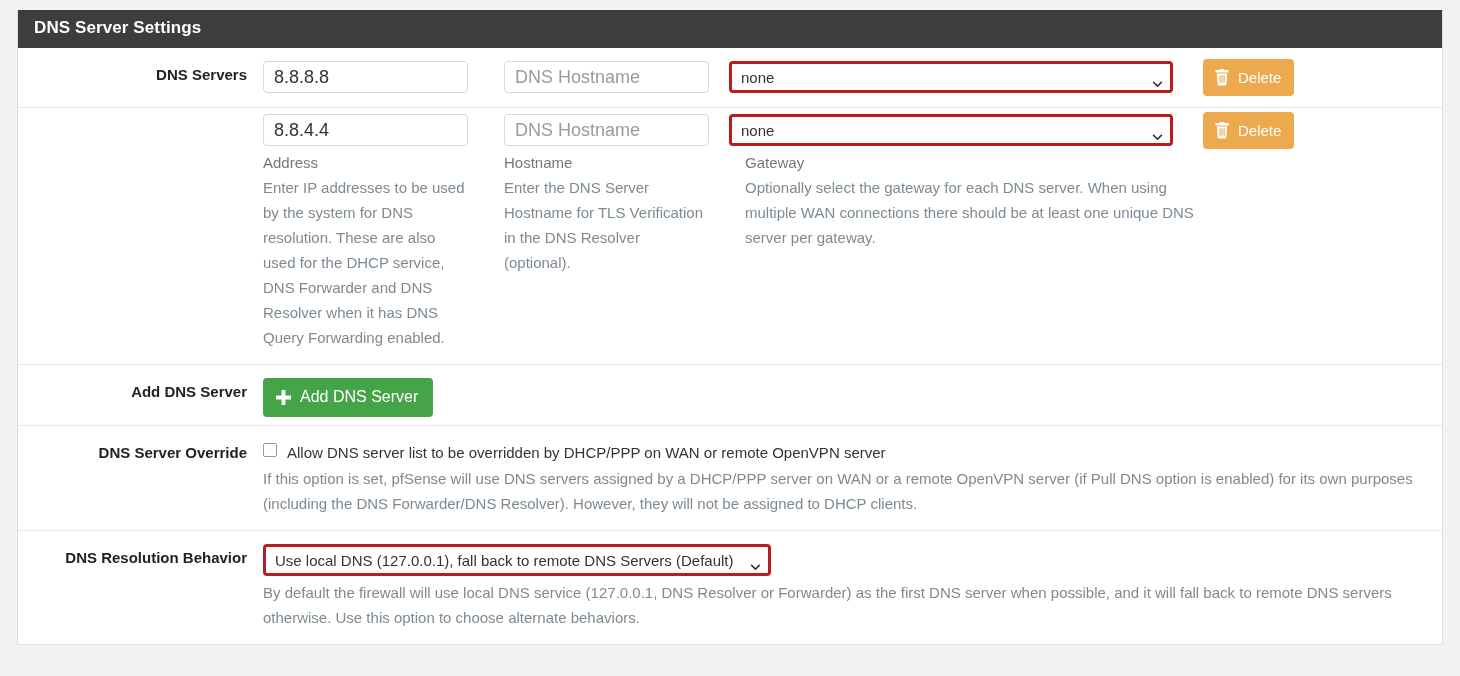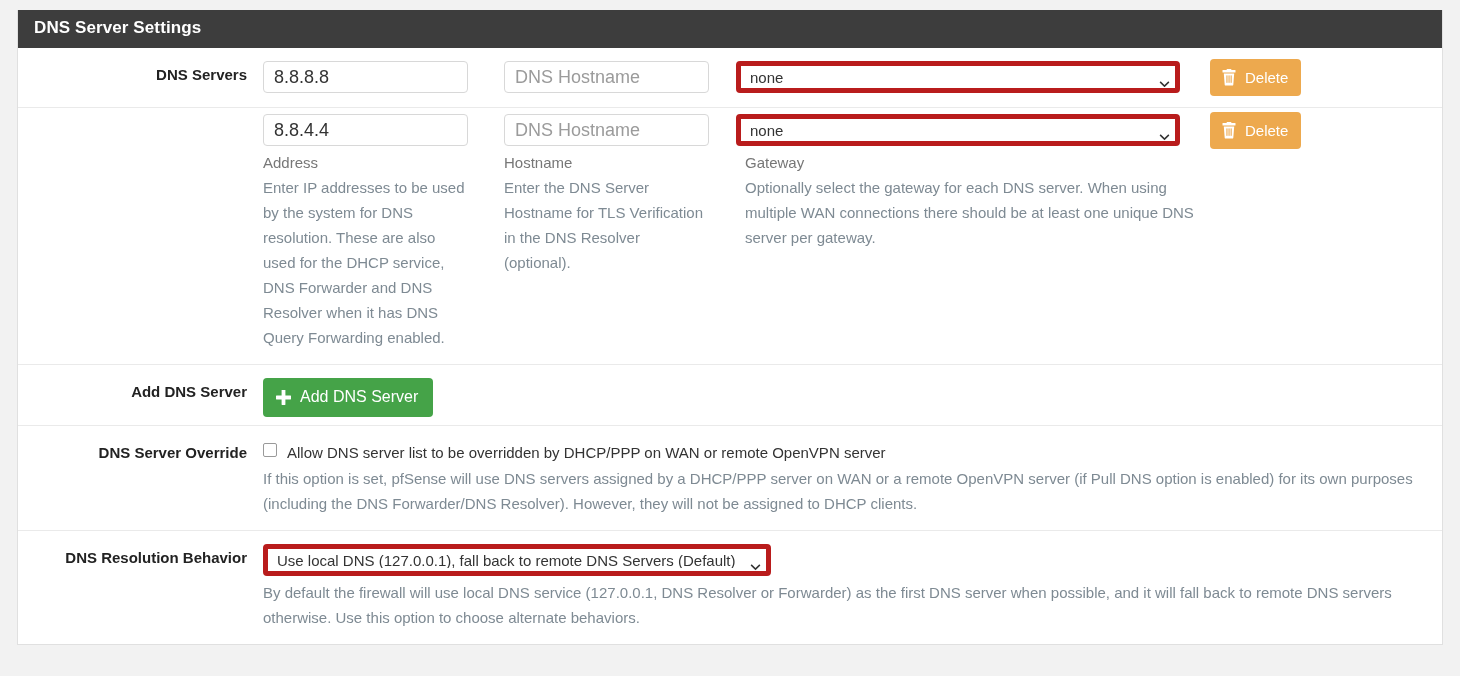--- a/index.html
+++ b/index.html
@@ -74,21 +74,21 @@
 
   
   .dns-row {
     display: flex;
     align-items: center;
     padding: 11px 0 11px 0;
   }
   .dns-row.second { padding-top: 4px; padding-bottom: 0; }
 
   .col-addr  { width: 205px; min-width:205px; margin-right: 36px; }
-  .col-host  { width: 205px; min-width:205px; margin-right: 27px; }
+  .col-host  { width: 205px; min-width:205px; margin-right: 20px; }
   .col-gw    { width: 444px; min-width:444px; margin-right: 30px; }
   .col-btn   { width: 120px; min-width:120px; }
 
   input.txt {
     width: 100%;
     height: 32px;
     box-sizing: border-box;
     border: 1px solid #d8d8d8;
     border-radius: 4px;
     padding: 4px 10px;
@@ -101,21 +101,21 @@
   input.txt::placeholder { color: #9b9b9b; }
 
   .selwrap {
     position: relative;
     width: 100%;
   }
   select.sel {
     width: 100%;
     height: 32px;
     box-sizing: border-box;
-    border: 5px solid #b91c1c;
+    border: 3px solid #b91c1c;
     border-radius: 4px;
     padding: 3px 28px 3px 9px;
     font-size: 15px;
     color: #333333;
     background: #ffffff;
     font-family: "Liberation Sans", sans-serif;
     -webkit-appearance: none;
     -moz-appearance: none;
     appearance: none;
     outline: none;

